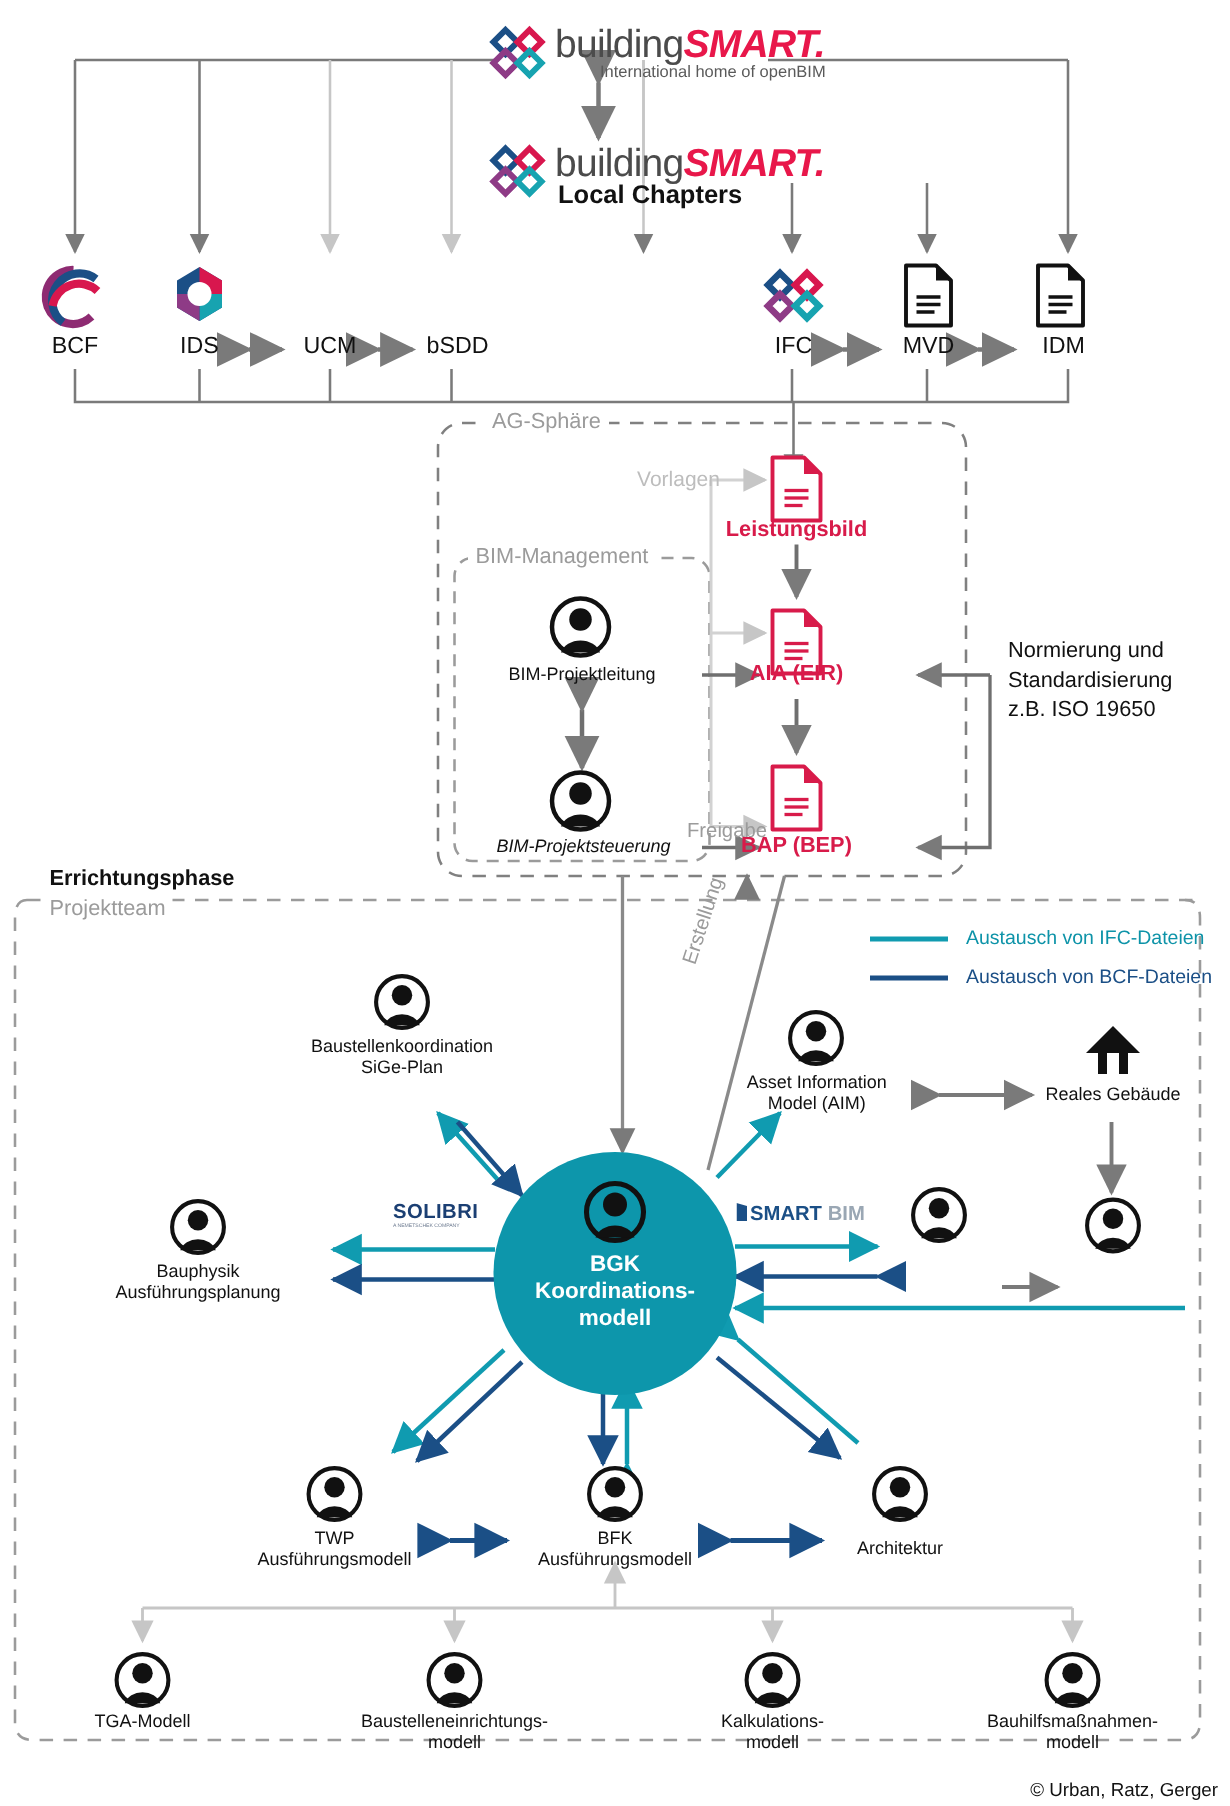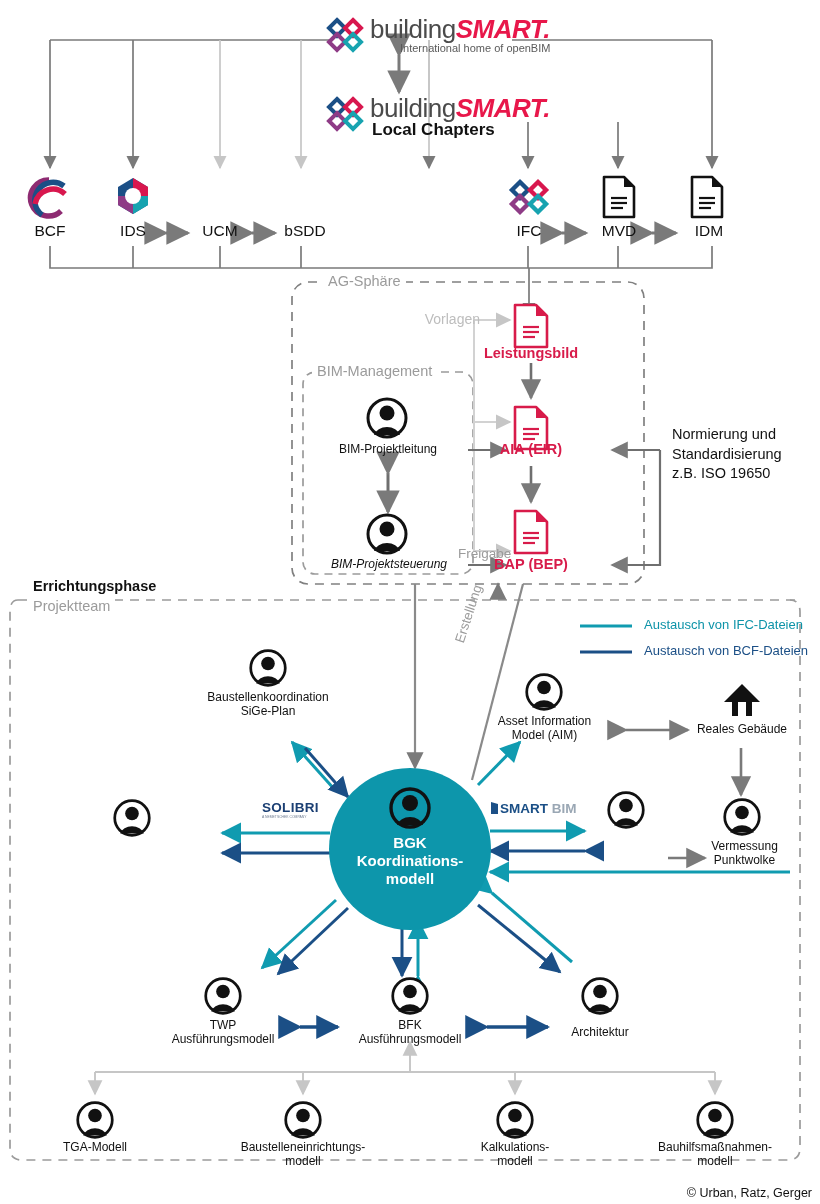--- a/index.html
+++ b/index.html
@@ -390,20 +390,24 @@
   <div>SiGe-Plan</div>
 </div>
 
 <div class="node-ico" style="left:112px;top:798px;">
   <svg width="40" height="40" viewBox="0 0 44 44">
         <circle cx="22" cy="22" r="19" fill="#fff" stroke="#111" stroke-width="3"></circle>
         <circle cx="22" cy="17" r="7.5" fill="#111"></circle>
         <path d="M9,39 a13.5,11 0 0,1 26,0 z" fill="#111"></path>
       </svg>
 </div>
+<div class="lbl blk" style="left:42px;top:840px;width:180px;">
+  <div>Bauphysik</div>
+  <div>Ausführungsplanung</div>
+</div>
 
 <div class="node-ico" style="left:524px;top:672px;">
   <svg width="40" height="40" viewBox="0 0 44 44">
         <circle cx="22" cy="22" r="19" fill="#fff" stroke="#111" stroke-width="3"></circle>
         <circle cx="22" cy="17" r="7.5" fill="#111"></circle>
         <path d="M9,39 a13.5,11 0 0,1 26,0 z" fill="#111"></path>
       </svg>
 </div>
 <div class="lbl blk" style="left:467px;top:714px;width:155px;">
   <div>Asset Information</div>
@@ -425,24 +429,20 @@
       </svg>
 </div>
 
 <div class="node-ico" style="left:722px;top:797px;">
   <svg width="40" height="40" viewBox="0 0 44 44">
         <circle cx="22" cy="22" r="19" fill="#fff" stroke="#111" stroke-width="3"></circle>
         <circle cx="22" cy="17" r="7.5" fill="#111"></circle>
         <path d="M9,39 a13.5,11 0 0,1 26,0 z" fill="#111"></path>
       </svg>
 </div>
-<div class="lbl blk" style="left:682px;top:839px;width:125px;">
-  <div>Vermessung</div>
-  <div>Punktwolke</div>
-</div>
 
 <div class="node-ico" style="left:203px;top:976px;">
   <svg width="40" height="40" viewBox="0 0 44 44">
         <circle cx="22" cy="22" r="19" fill="#fff" stroke="#111" stroke-width="3"></circle>
         <circle cx="22" cy="17" r="7.5" fill="#111"></circle>
         <path d="M9,39 a13.5,11 0 0,1 26,0 z" fill="#111"></path>
       </svg>
 </div>
 <div class="lbl blk" style="left:143px;top:1018px;width:160px;">
   <div>TWP</div>

